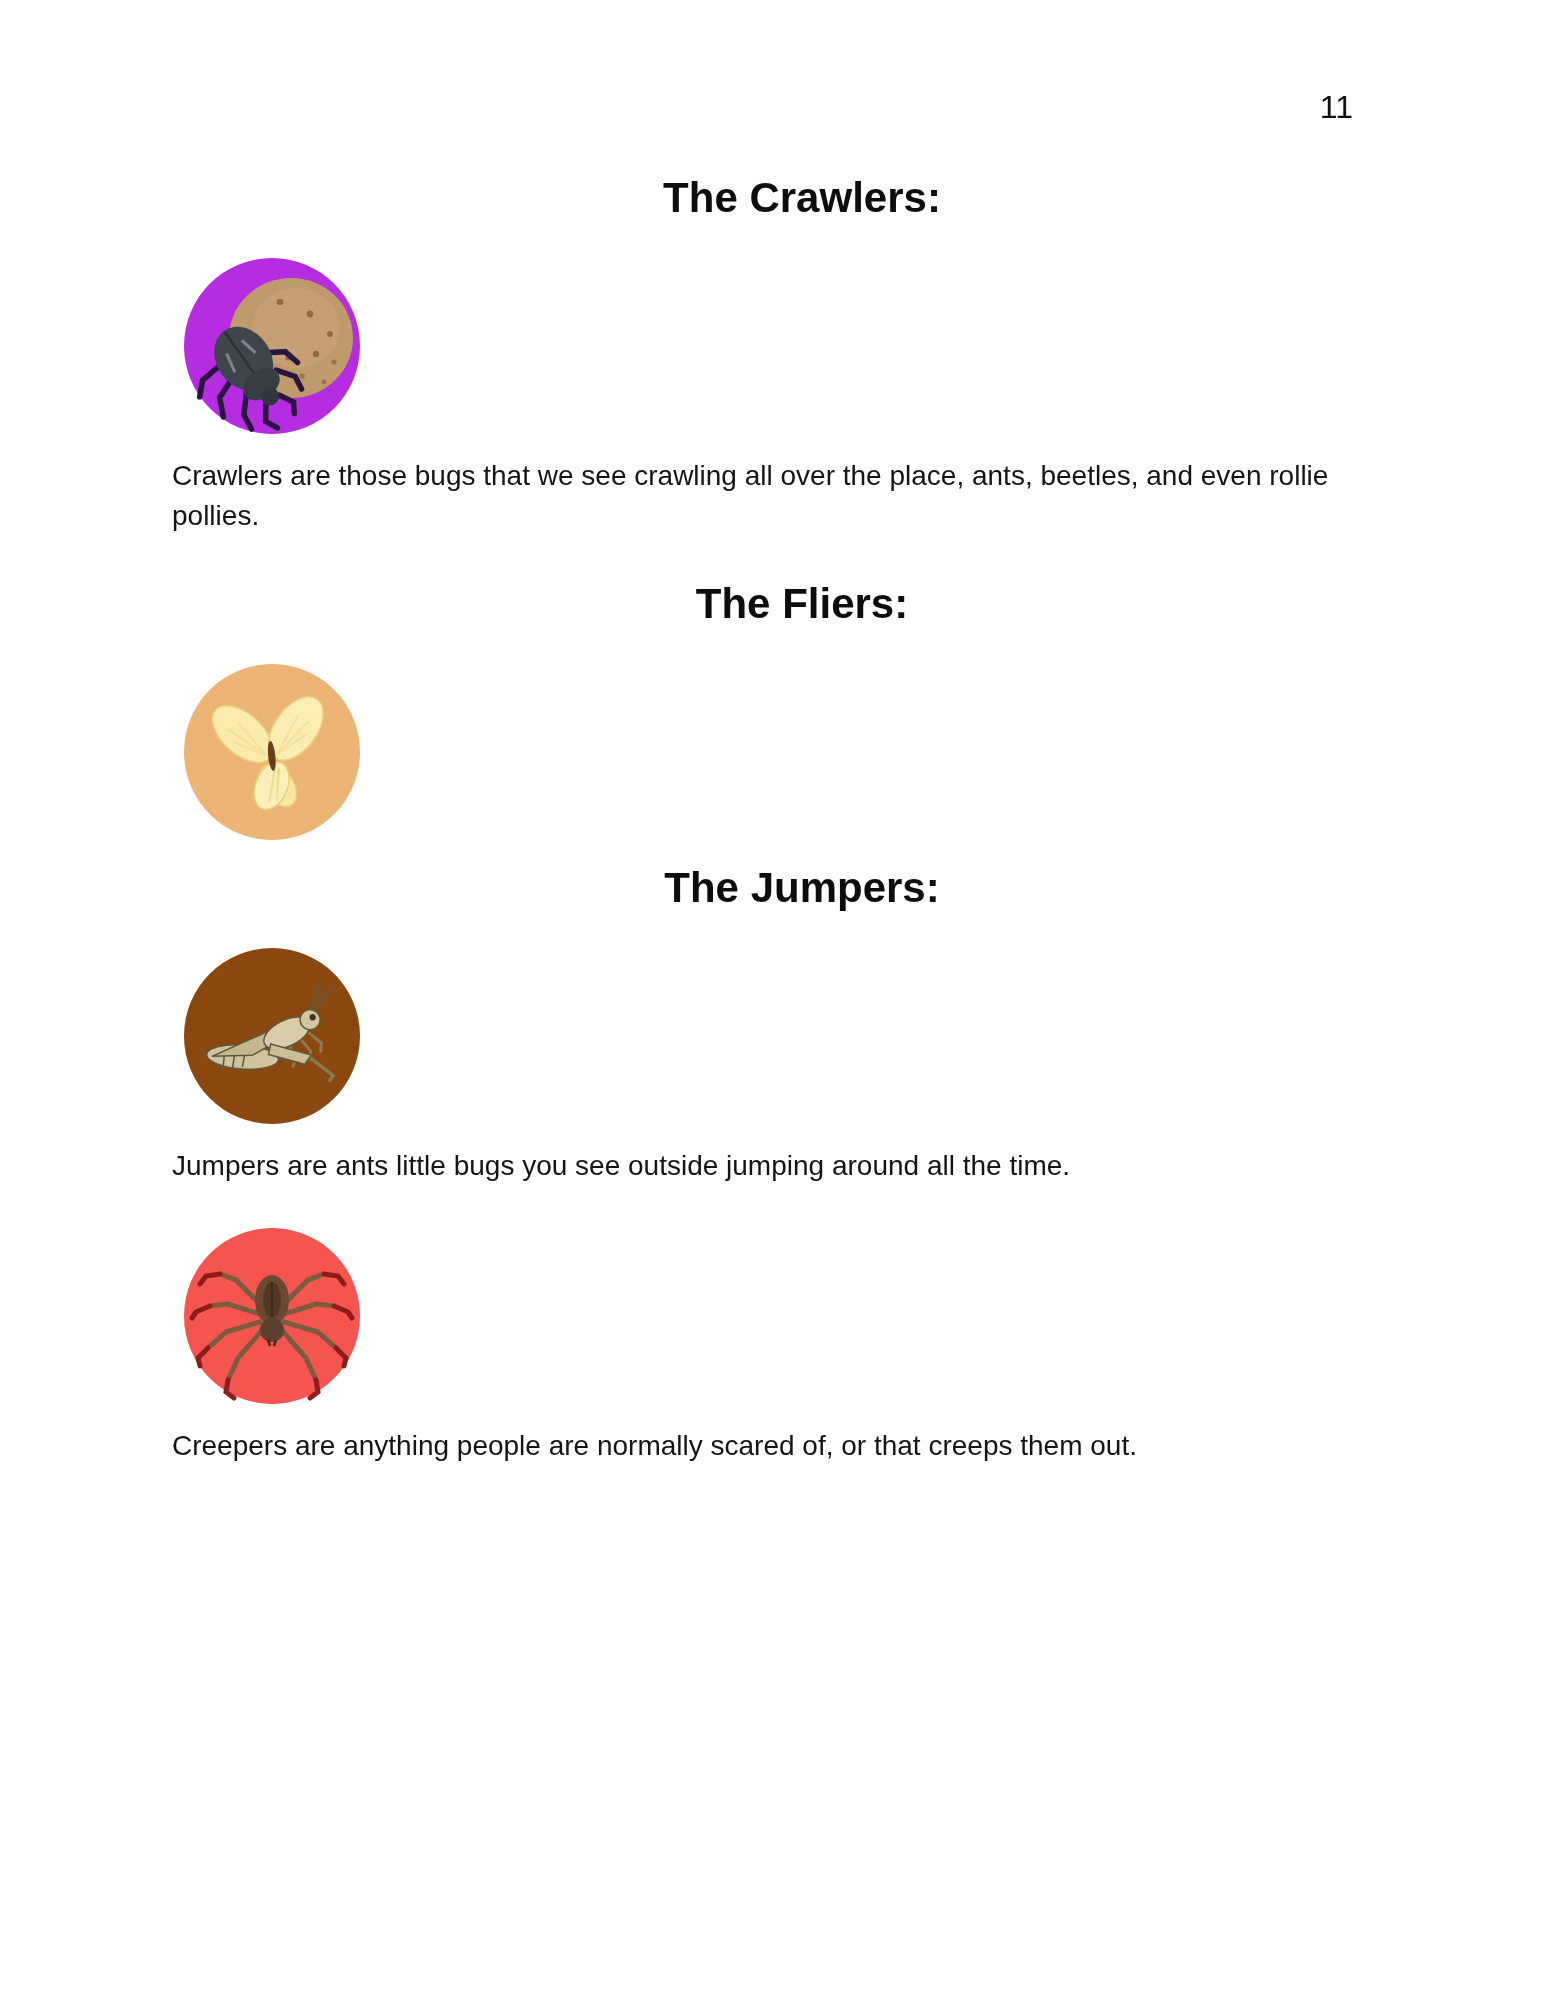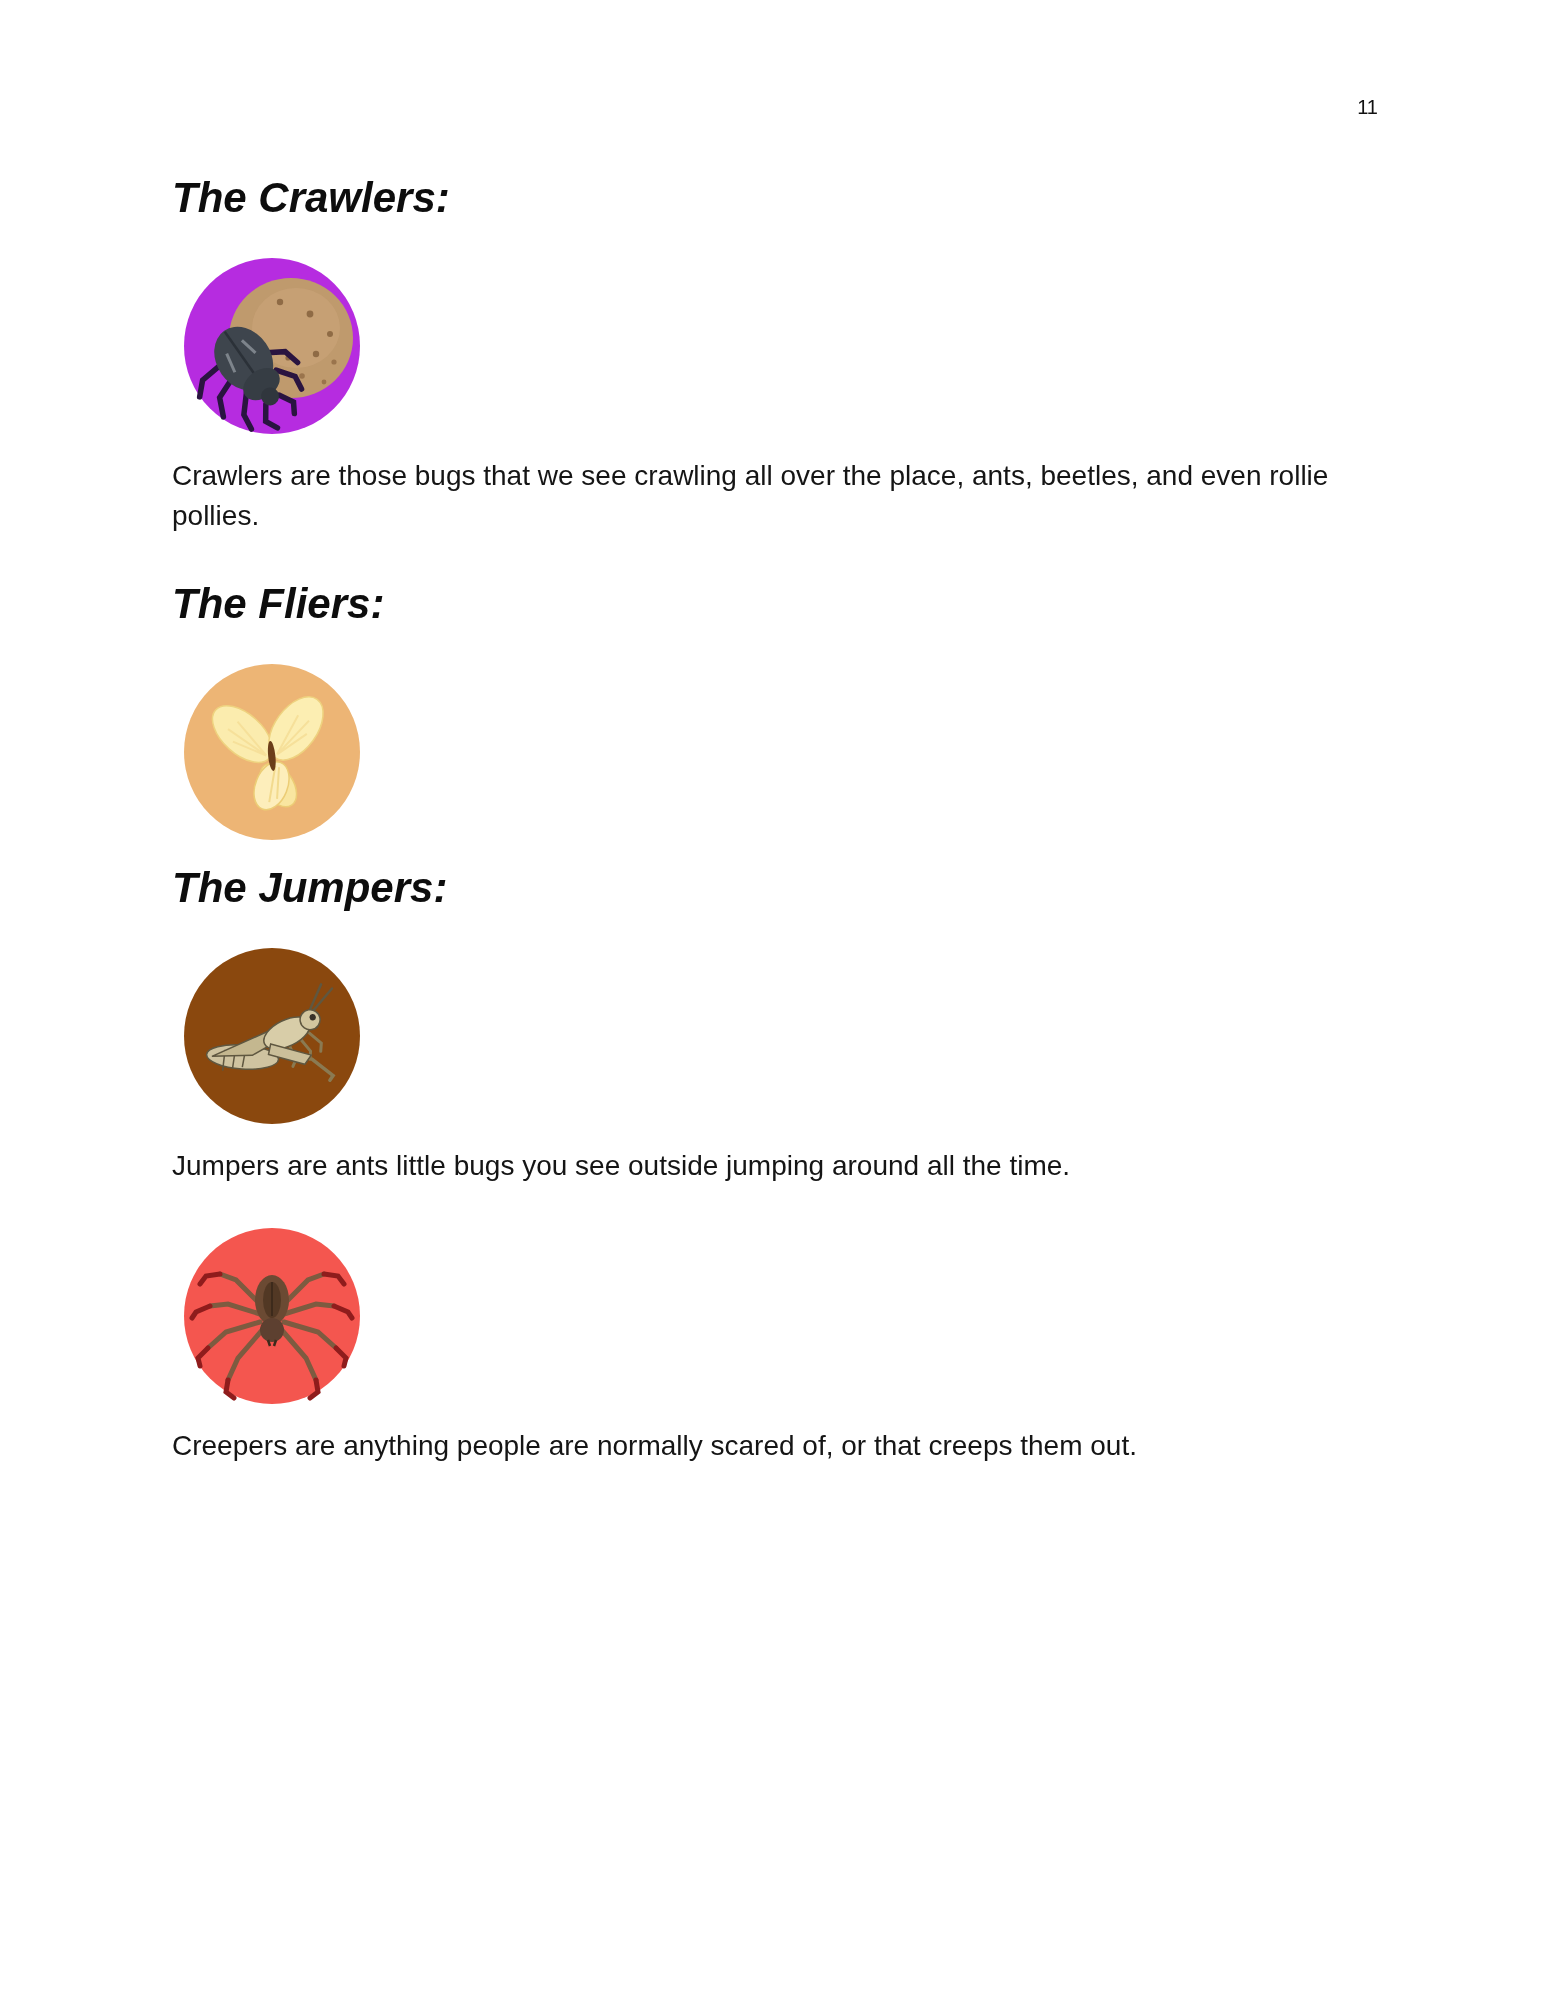--- a/index.html
+++ b/index.html
@@ -11,41 +11,41 @@
     width: 1545px;
     height: 2000px;
     position: relative;
     font-family: "Liberation Sans", sans-serif;
     color: #111111;
     overflow: hidden;
   }
   .page-number {
     position: absolute;
     top: 90px;
-    right: 167px;
-    font-size: 20px;
+    right: 192px;
+    font-size: 32px;
     line-height: 34px;
     color: #111111;
     font-weight: 500;
     margin-left: 15px;
   }
   .content {
     position: absolute;
     top: 172px;
     left: 172px;
     width: 1260px;
   }
   .section-heading {
     font-size: 42px;
     line-height: 52px;
     font-weight: bold;
-    font-style: italic;
     margin: 0 0 34px 0;
     letter-spacing: 0px;
     color: #0d0d0d;
+    text-align: center;
   }
   .bug-figure {
     margin: 0 0 22px 12px;
     width: 176px;
     height: 176px;
   }
   .bug-figure svg { display: block; }
   .section-description {
     font-size: 28px;
     line-height: 40px;

